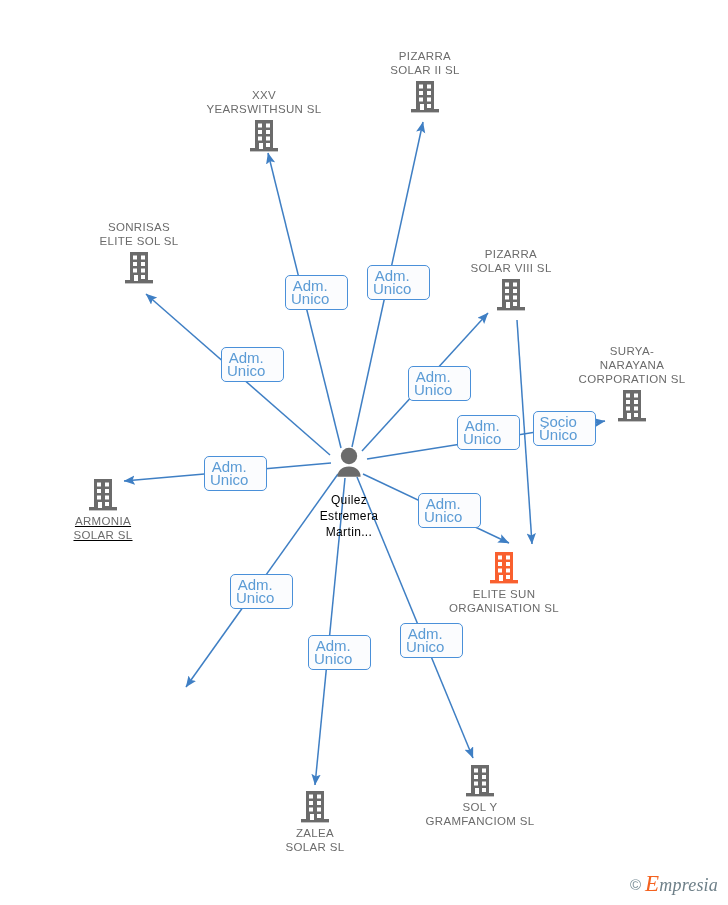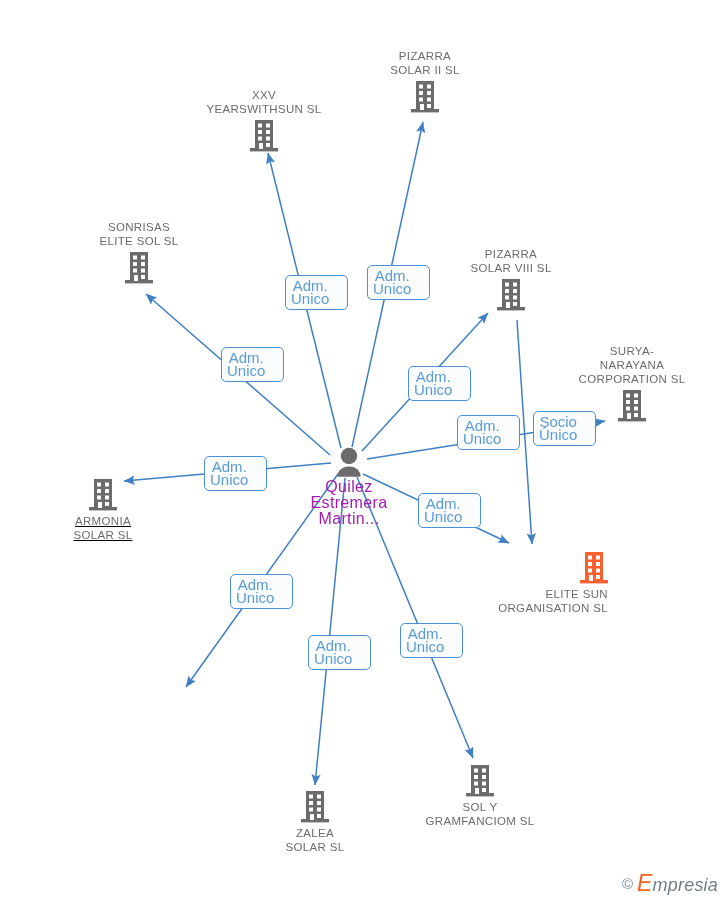--- a/index.html
+++ b/index.html
@@ -42,24 +42,24 @@
     letter-spacing: 0.35px;
     line-height: 14px;
     white-space: pre-line;
     margin-top: 2px;
   }
   .node.above .label {
     margin-top: 4px;
     margin-bottom: 3px;
   }
   .node.person .label {
-    color: #a21caf;
-    font-size: 16px;
+    color: #000000;
+    font-size: 12px;
     line-height: 16px;
-    margin-top: 0;
+    margin-top: 13px;
   }
   .edge-label {
     position: absolute;
     border: 1.3px solid #4a90d9;
     border-radius: 5px;
     background: #fbfcfe;
     color: #5b9bd5;
     font-size: 15px;
     line-height: 13px;
     text-align: center;
@@ -75,21 +75,21 @@
     display: flex;
     align-items: center;
     gap: 4px;
     z-index: 6;
   }
   #watermark .copy {
     font-size: 15px;
     color: #7a8f99;
   }
   #watermark .brand {
-    font-family: Liberation Sans, sans-serif;
+    font-family: Liberation Serif, serif;
     font-style: italic;
     font-size: 18px;
     color: #6d7f88;
     letter-spacing: 0.2px;
     text-align: center;
   }
   #watermark .brand .cap {
     color: #f4621f;
     font-size: 23px;
   }
@@ -264,21 +264,21 @@
             <rect x="16" y="17.5" width="4" height="4"></rect>
             <rect x="9" y="24" width="4" height="6"></rect>
             <rect x="16" y="24" width="4" height="4"></rect>
           </g>
         </svg>
     </span>
     <span class="label">ARMONIA
 SOLAR SL</span>
   </div>
 
-  <div class="node" style="left:533px; top:551px;text-align:right;">
+  <div class="node" style="left:504px; top:551px;">
     <span class="glyph">
       <svg width="28" height="34" viewBox="0 0 28 34">
           <g fill="#f9602f">
             <rect x="5" y="1" width="18" height="29"></rect>
             <rect x="0" y="29" width="28" height="3.4"></rect>
           </g>
           <g fill="#ffffff">
             <rect x="8" y="4.5" width="4" height="4"></rect>
             <rect x="16" y="4.5" width="4" height="4"></rect>
             <rect x="8" y="11" width="4" height="4"></rect>

